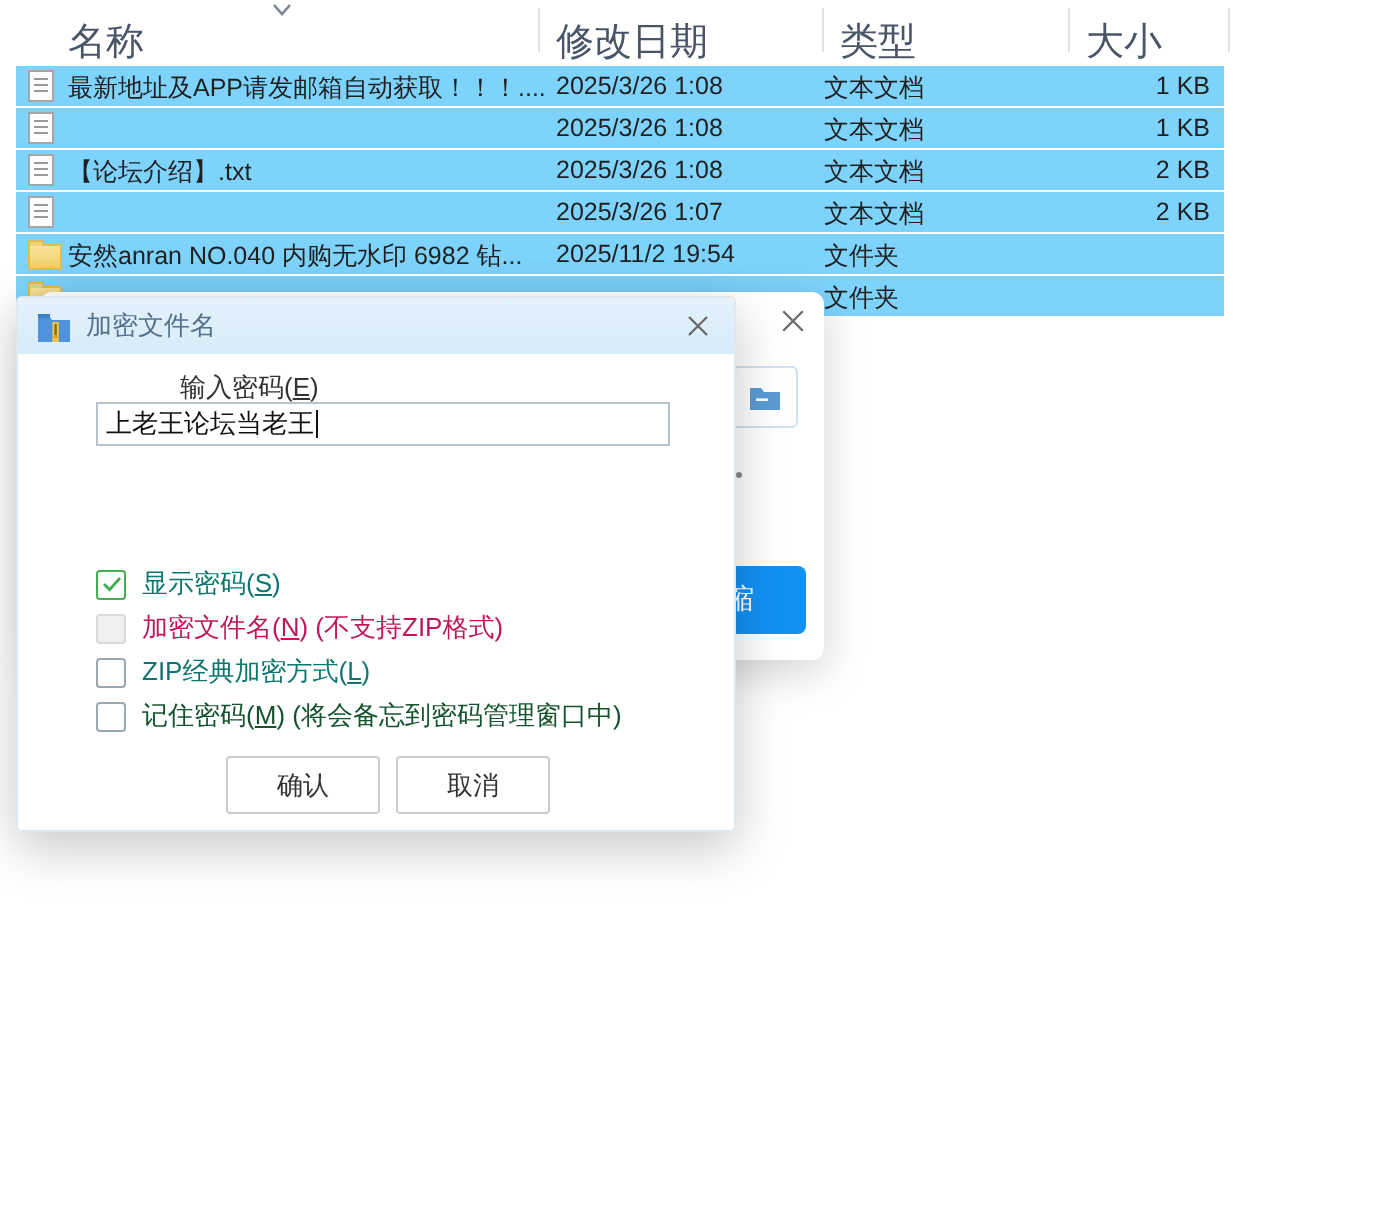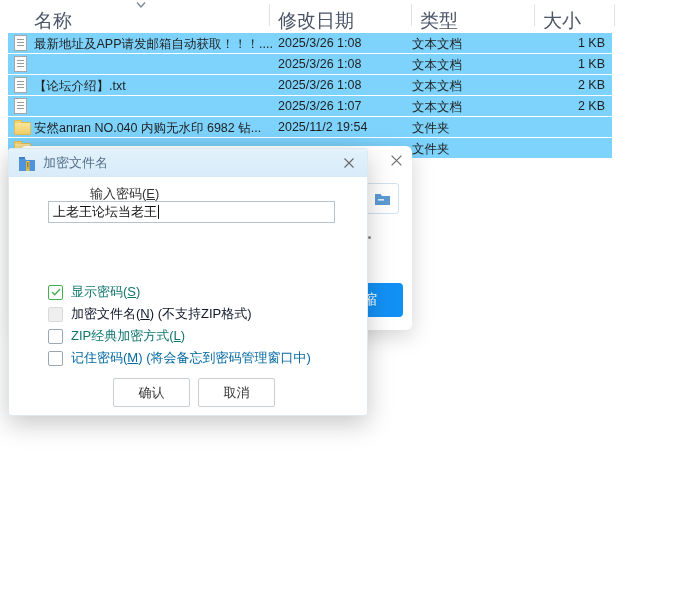--- a/index.html
+++ b/index.html
@@ -46,22 +46,22 @@
   .pd-label{position:absolute;left:39px;top:36px;font-size:13px;color:#333;margin-left:42px;}
   .pd-input{position:absolute;left:39px;top:52px;width:287px;height:22px;border:1px solid #b6c2cc;background:#fff;
     box-sizing:border-box;display:flex;align-items:center;padding-left:4px;font-size:13px;color:#111;cursor:text;}
   .caret{display:inline-block;width:1px;height:14px;background:#111;margin-left:1px;}
   .cb-row{position:absolute;left:39px;height:16px;display:flex;align-items:center;cursor:pointer;}
   .cb-box{width:13px;height:13px;border:1px solid #9aa7b0;border-radius:2px;background:#fff;margin-right:8px;
     display:flex;align-items:center;justify-content:center;flex:none;}
   .cb-box.checked{border-color:#43b050;}
   .cb-box.disabled{border-color:#d9d9d9;background:#efefef;}
   .cb-text{font-size:13px;color:#0f766e;white-space:nowrap;}
-  .cb-row.disabled .cb-text{color:#0f172a;}
-  .cb-row.link .cb-text{color:#0369a1;}
+  .cb-row.disabled .cb-text{color:#be185d;}
+  .cb-row.link .cb-text{color:#14532d;}
   .ukey{text-decoration:underline;}
   .pd-btn{position:absolute;top:229px;width:75px;height:27px;background:#fff;border:1px solid #c9ced4;border-radius:2px;
     display:flex;align-items:center;justify-content:center;font-size:13px;color:#333;cursor:pointer;}
   .btn-ok{left:104px;}
   .btn-cancel{left:189px;}
 </style>
 </head>
 <body>
 
 <div class="canvas">

